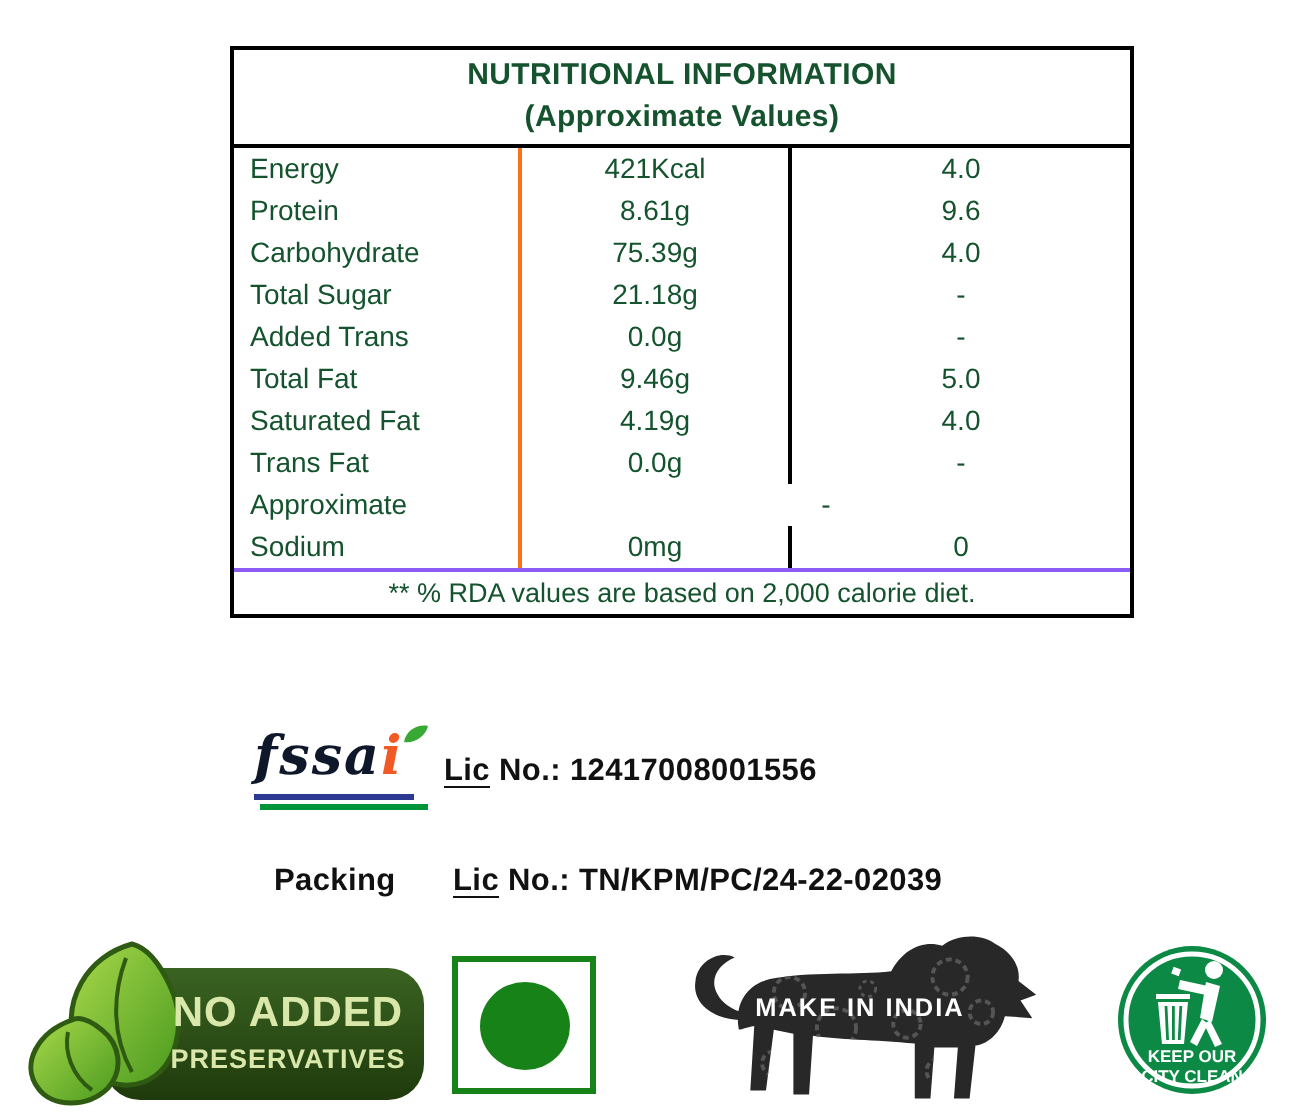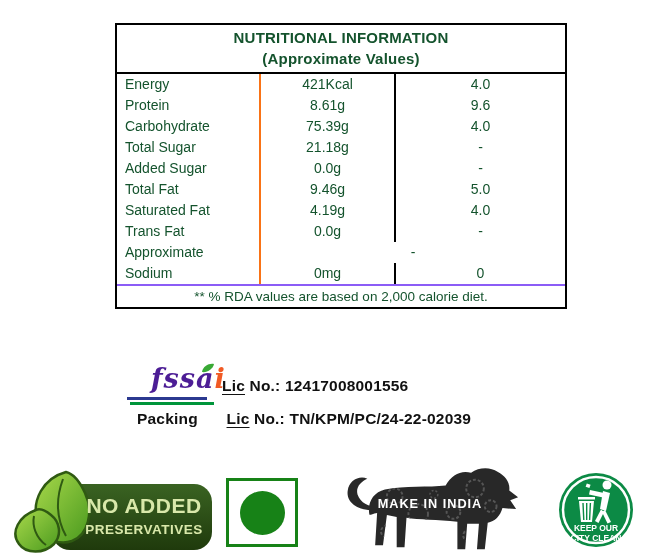--- a/index.html
+++ b/index.html
@@ -21,28 +21,28 @@
   .c3 { flex:1; text-align:center; }
   .t-colhead .c2 { display:flex; align-items:center; justify-content:center; }
   .t-colhead .c3 { display:flex; flex-direction:column; align-items:center; justify-content:center; line-height:19px; }
   .t-body { }
   .trow { display:flex; height:21px; font-size:14px; line-height:21px; }
   .t-foot { border-top:2px solid #8b5cf6; text-align:center; font-size:13.5px; line-height:19px; padding:1px 0; }
 
   
   .fssai-logo { position:absolute; left:127px; top:364px; width:90px; height:44px; }
   .fssai-word { font-family:"DejaVu Serif", serif; font-style:italic; font-weight:bold; font-size:27px; line-height:30px; letter-spacing:1px; }
-  .fssai-main { color:#4c1d95;margin-left:24px; }
+  .fssai-main { color:#0f172a; }
   .fssai-i { color:#f15a24; }
   .fssai-leaf { position:absolute; right:2px; top:-4px; }
   .fssai-underline-blue { position:absolute; left:0; top:33px; width:80px; height:2.5px; background:#2b3990; }
   .fssai-underline-green { position:absolute; left:3px; top:38px; width:84px; height:2.5px; background:#00953b; }
 
   .lic-line1 { position:absolute; left:222px; top:377px; font-size:15.5px; font-weight:600; color:#111; letter-spacing:.2px; }
-  .lic-line2 { position:absolute; left:137px; top:410px; font-size:15.5px; font-weight:600; color:#111; letter-spacing:.2px; }
+  .lic-line2 { position:absolute; left:137px; top:432px; font-size:15.5px; font-weight:600; color:#111; letter-spacing:.2px; }
   .packing-label { display:inline-block; width:85px; }
   .wavy {
     text-decoration-line:underline;
     text-decoration-style:wavy;
     text-decoration-color:#e03119;
     text-decoration-thickness:1px;
     text-underline-offset:3px;
     text-decoration:underline;
   }
 
@@ -78,21 +78,21 @@
         <div class="c1">Carbohydrate</div>
         <div class="c2">75.39g</div>
         <div class="c3">4.0</div>
       </div>
       <div class="trow">
         <div class="c1">Total Sugar</div>
         <div class="c2">21.18g</div>
         <div class="c3">-</div>
       </div>
       <div class="trow">
-        <div class="c1">Added Sugar</div>
+        <div class="c1">Added Trans</div>
         <div class="c2">0.0g</div>
         <div class="c3">-</div>
       </div>
       <div class="trow">
         <div class="c1">Total Fat</div>
         <div class="c2">9.46g</div>
         <div class="c3">5.0</div>
       </div>
       <div class="trow">
         <div class="c1">Saturated Fat</div>

